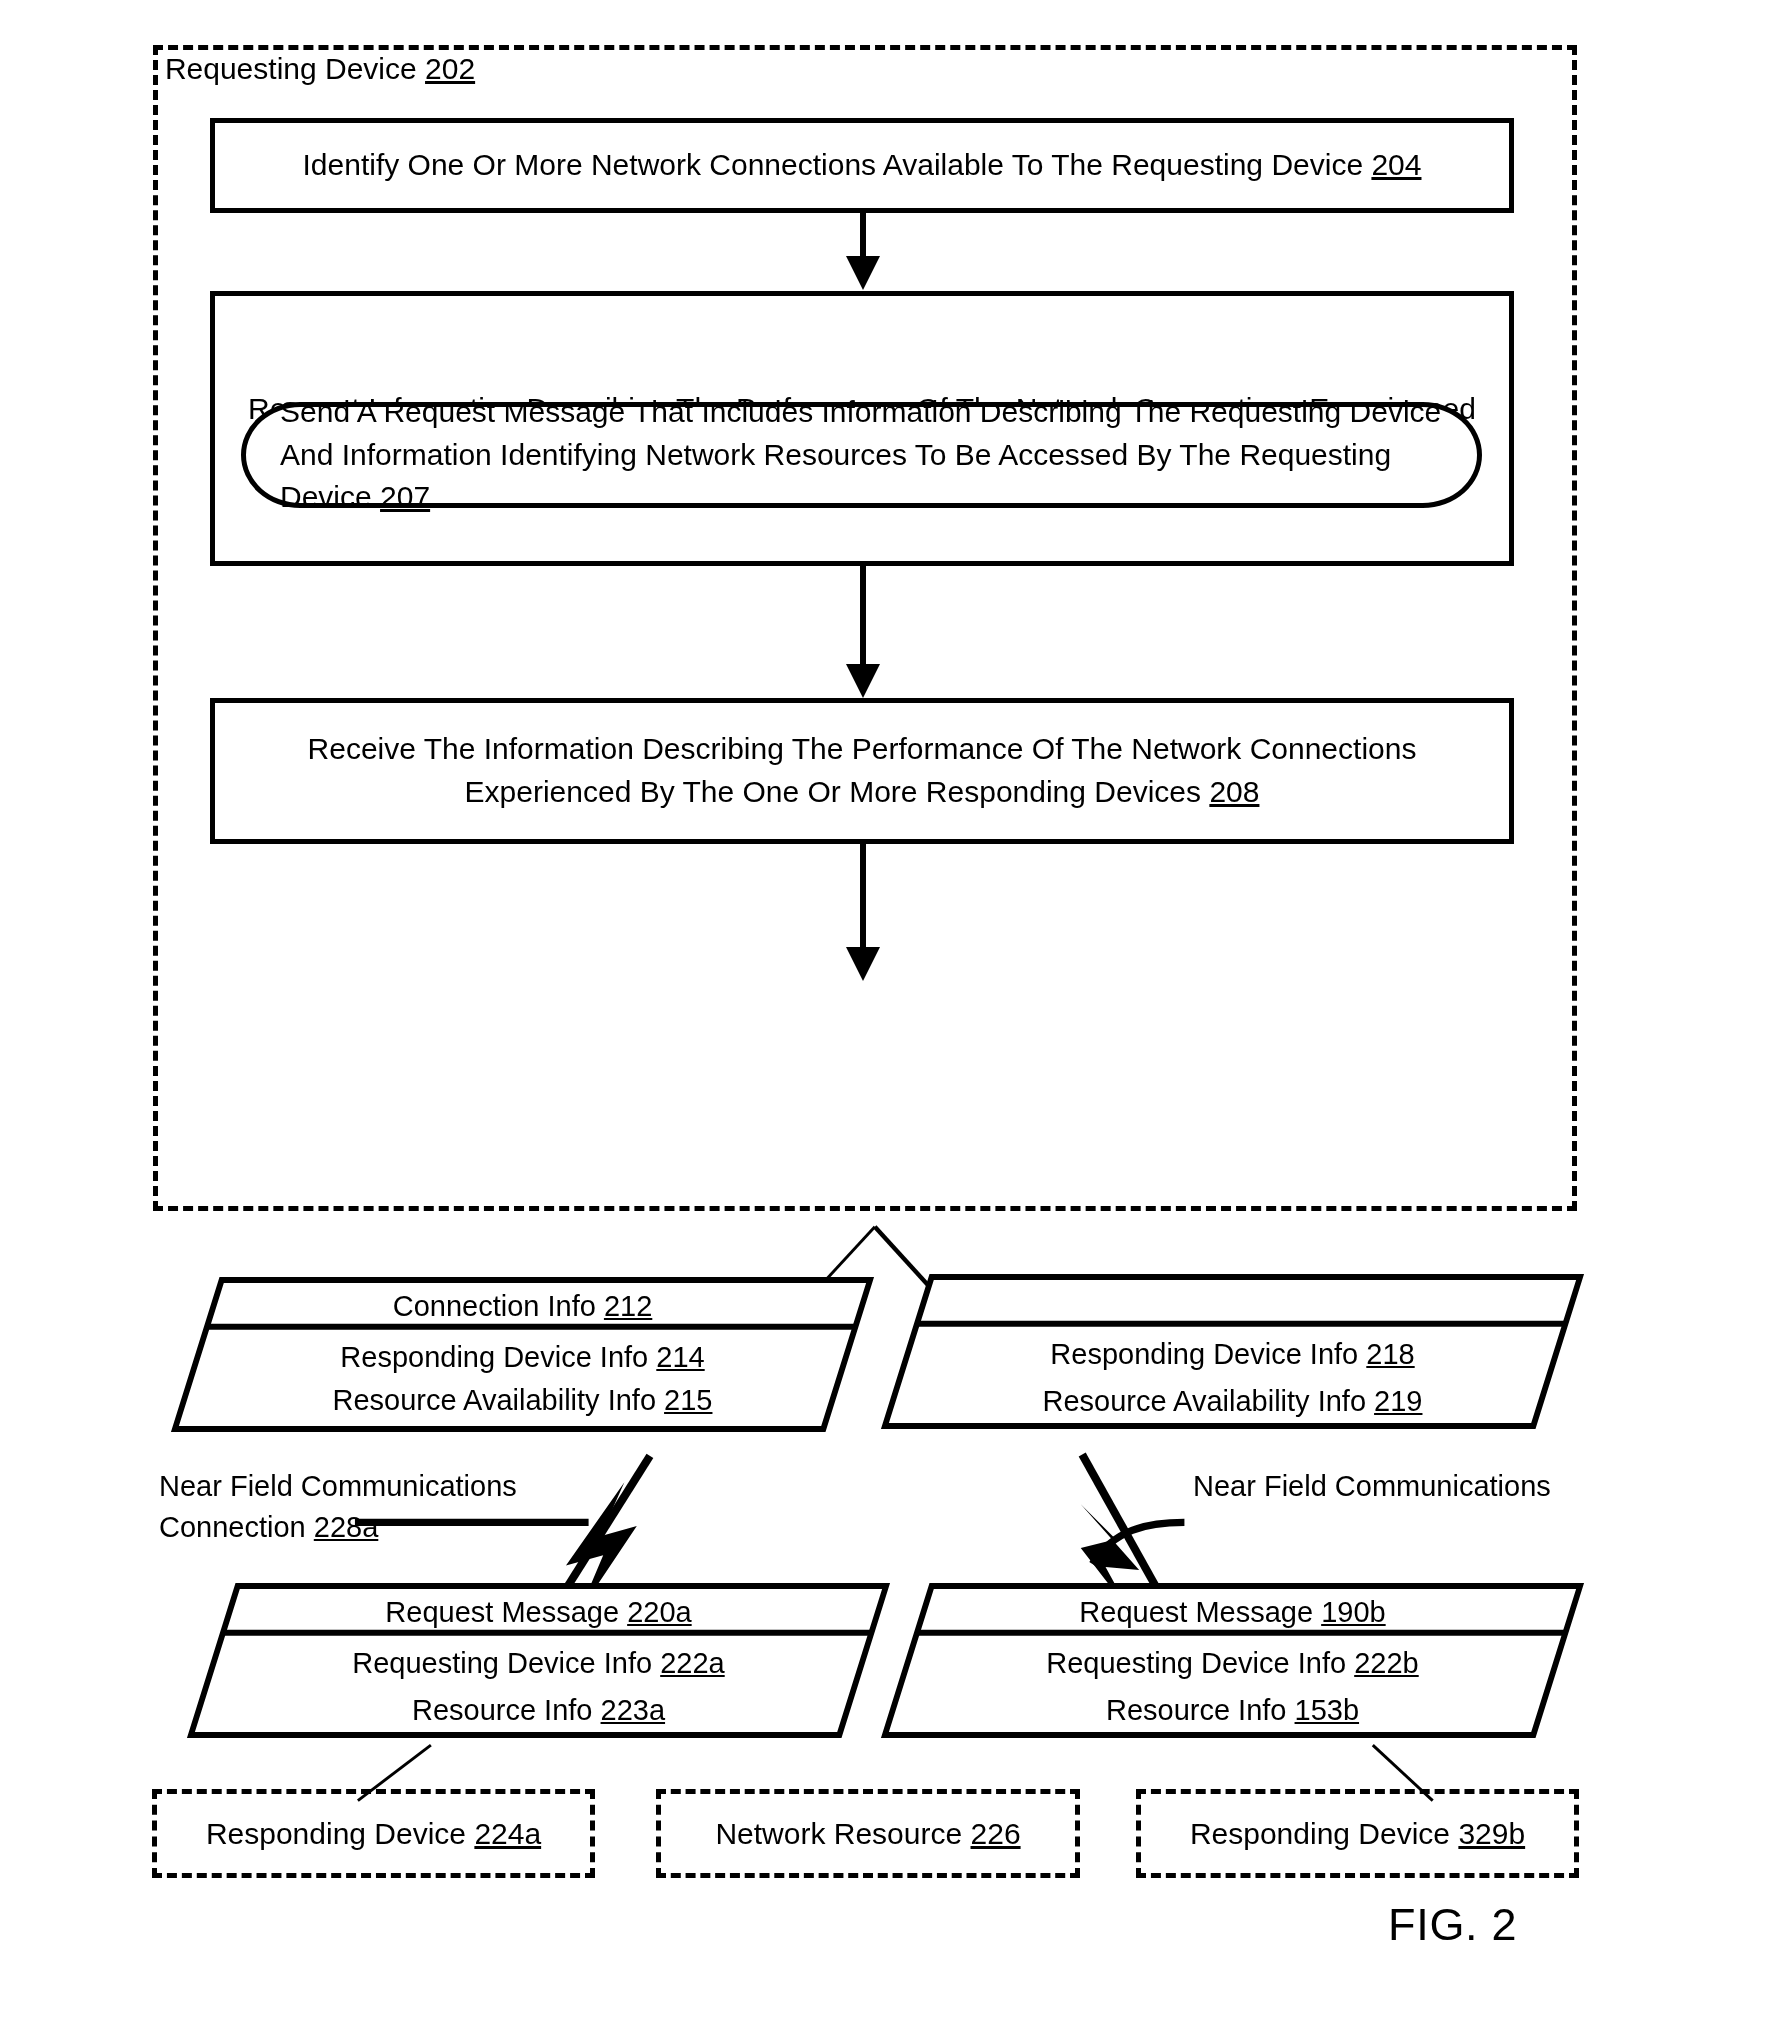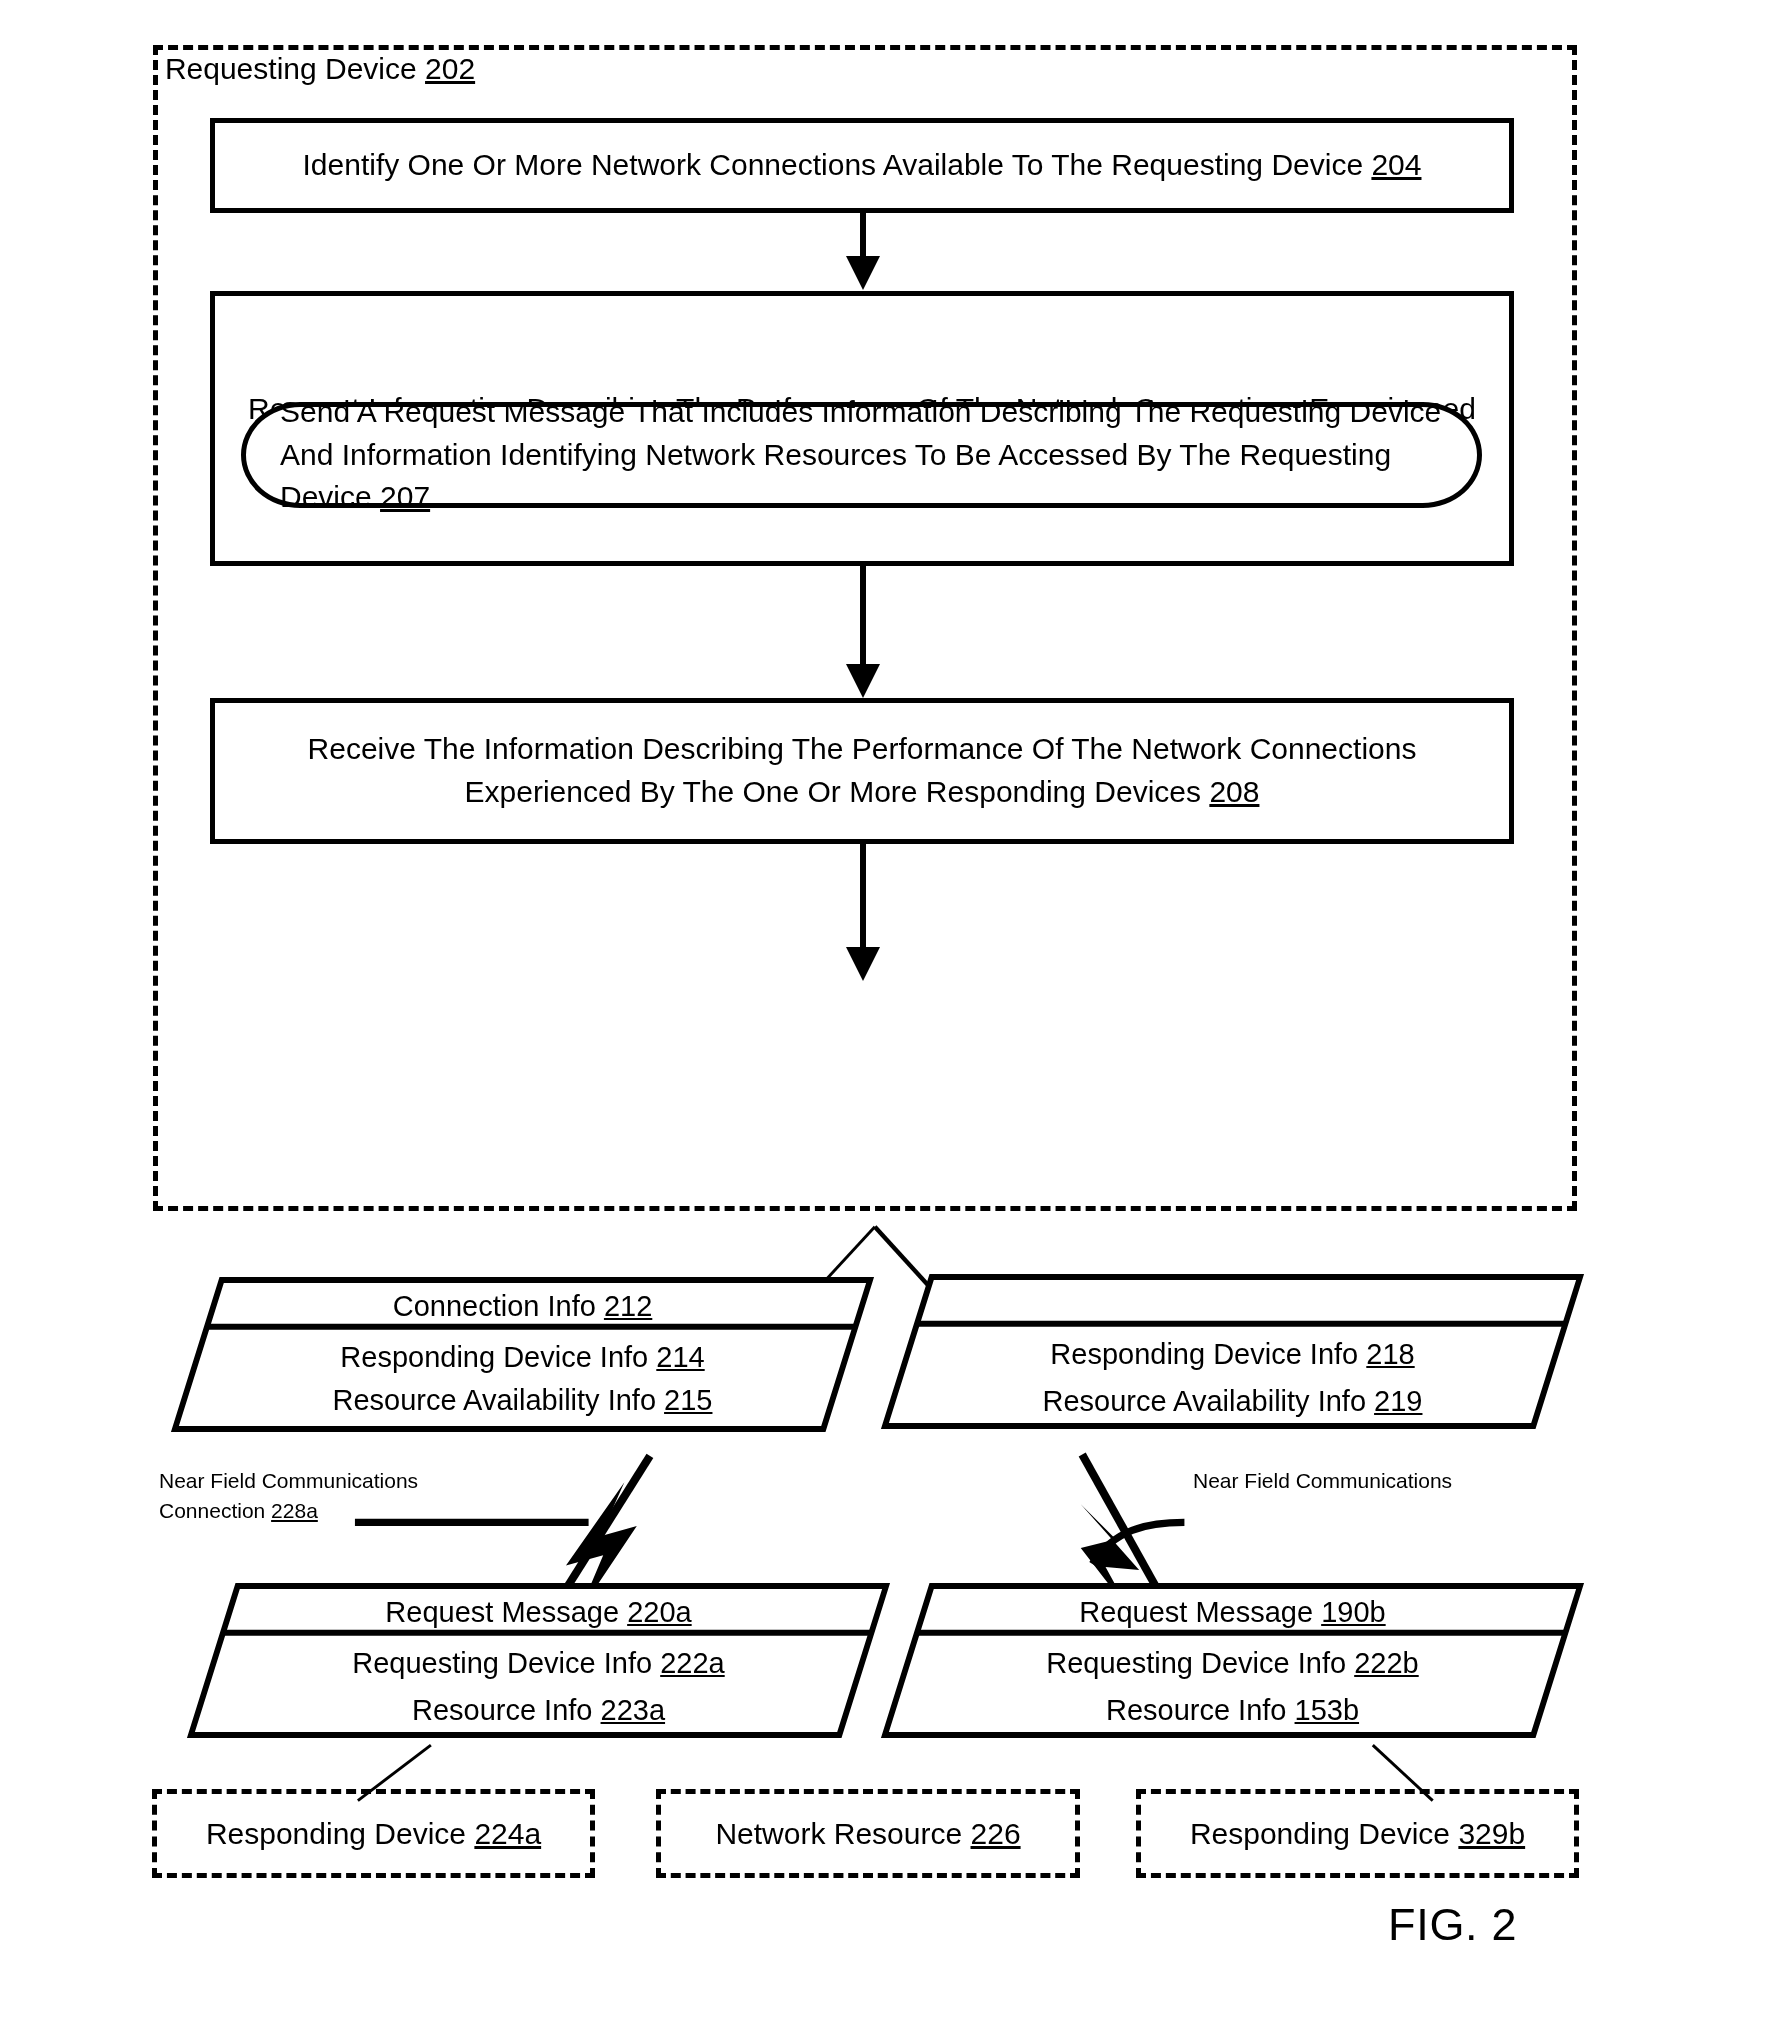--- a/index.html
+++ b/index.html
@@ -135,21 +135,21 @@
   .para-row {
     position: absolute;
     width: 100%;
     text-align: center;
     font-size: 29px;
   }
 
   
   .nfc-label {
     position: absolute;
-    font-size: 21px;
+    font-size: 29px;
     line-height: 1.42;
     white-space: nowrap;
   }
   #nfc-label-a { left: 159px; top: 1466px; text-align: left; }
   #nfc-label-b { left: 1193px; top: 1466px; text-align: left; }
 
   
   .device-box {
     position: absolute;
     border: 5.1px dashed #000000;

